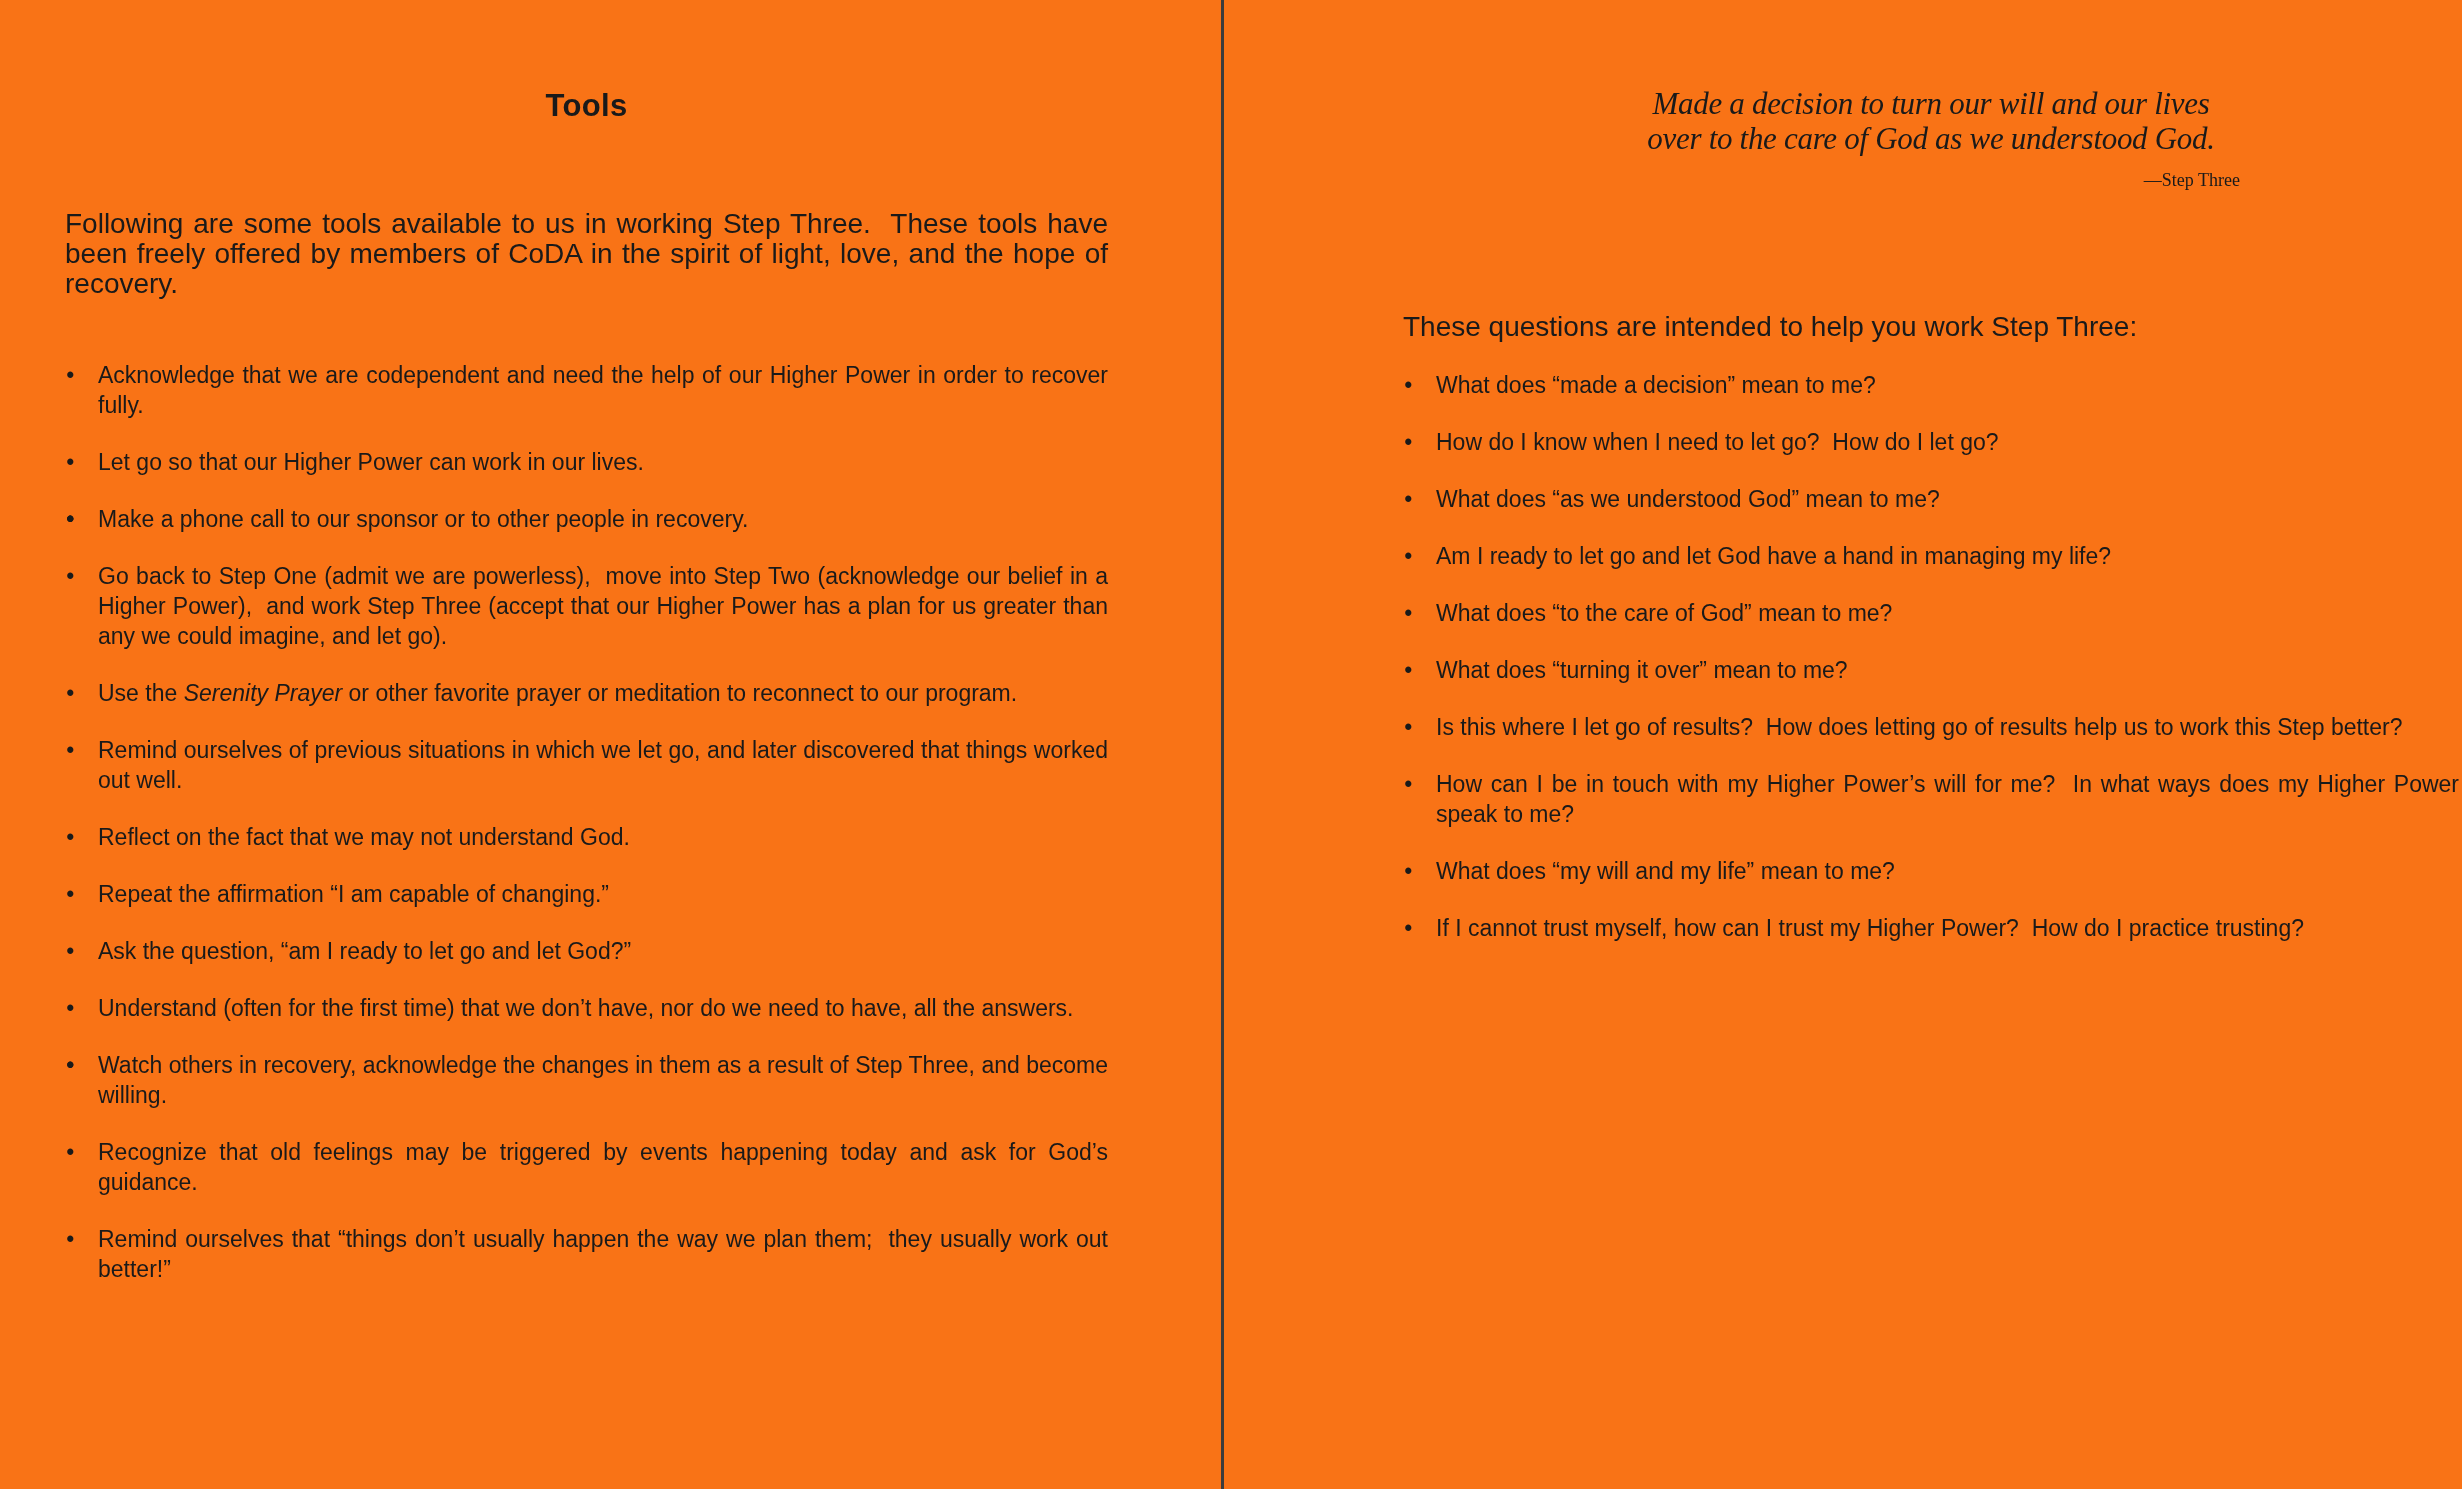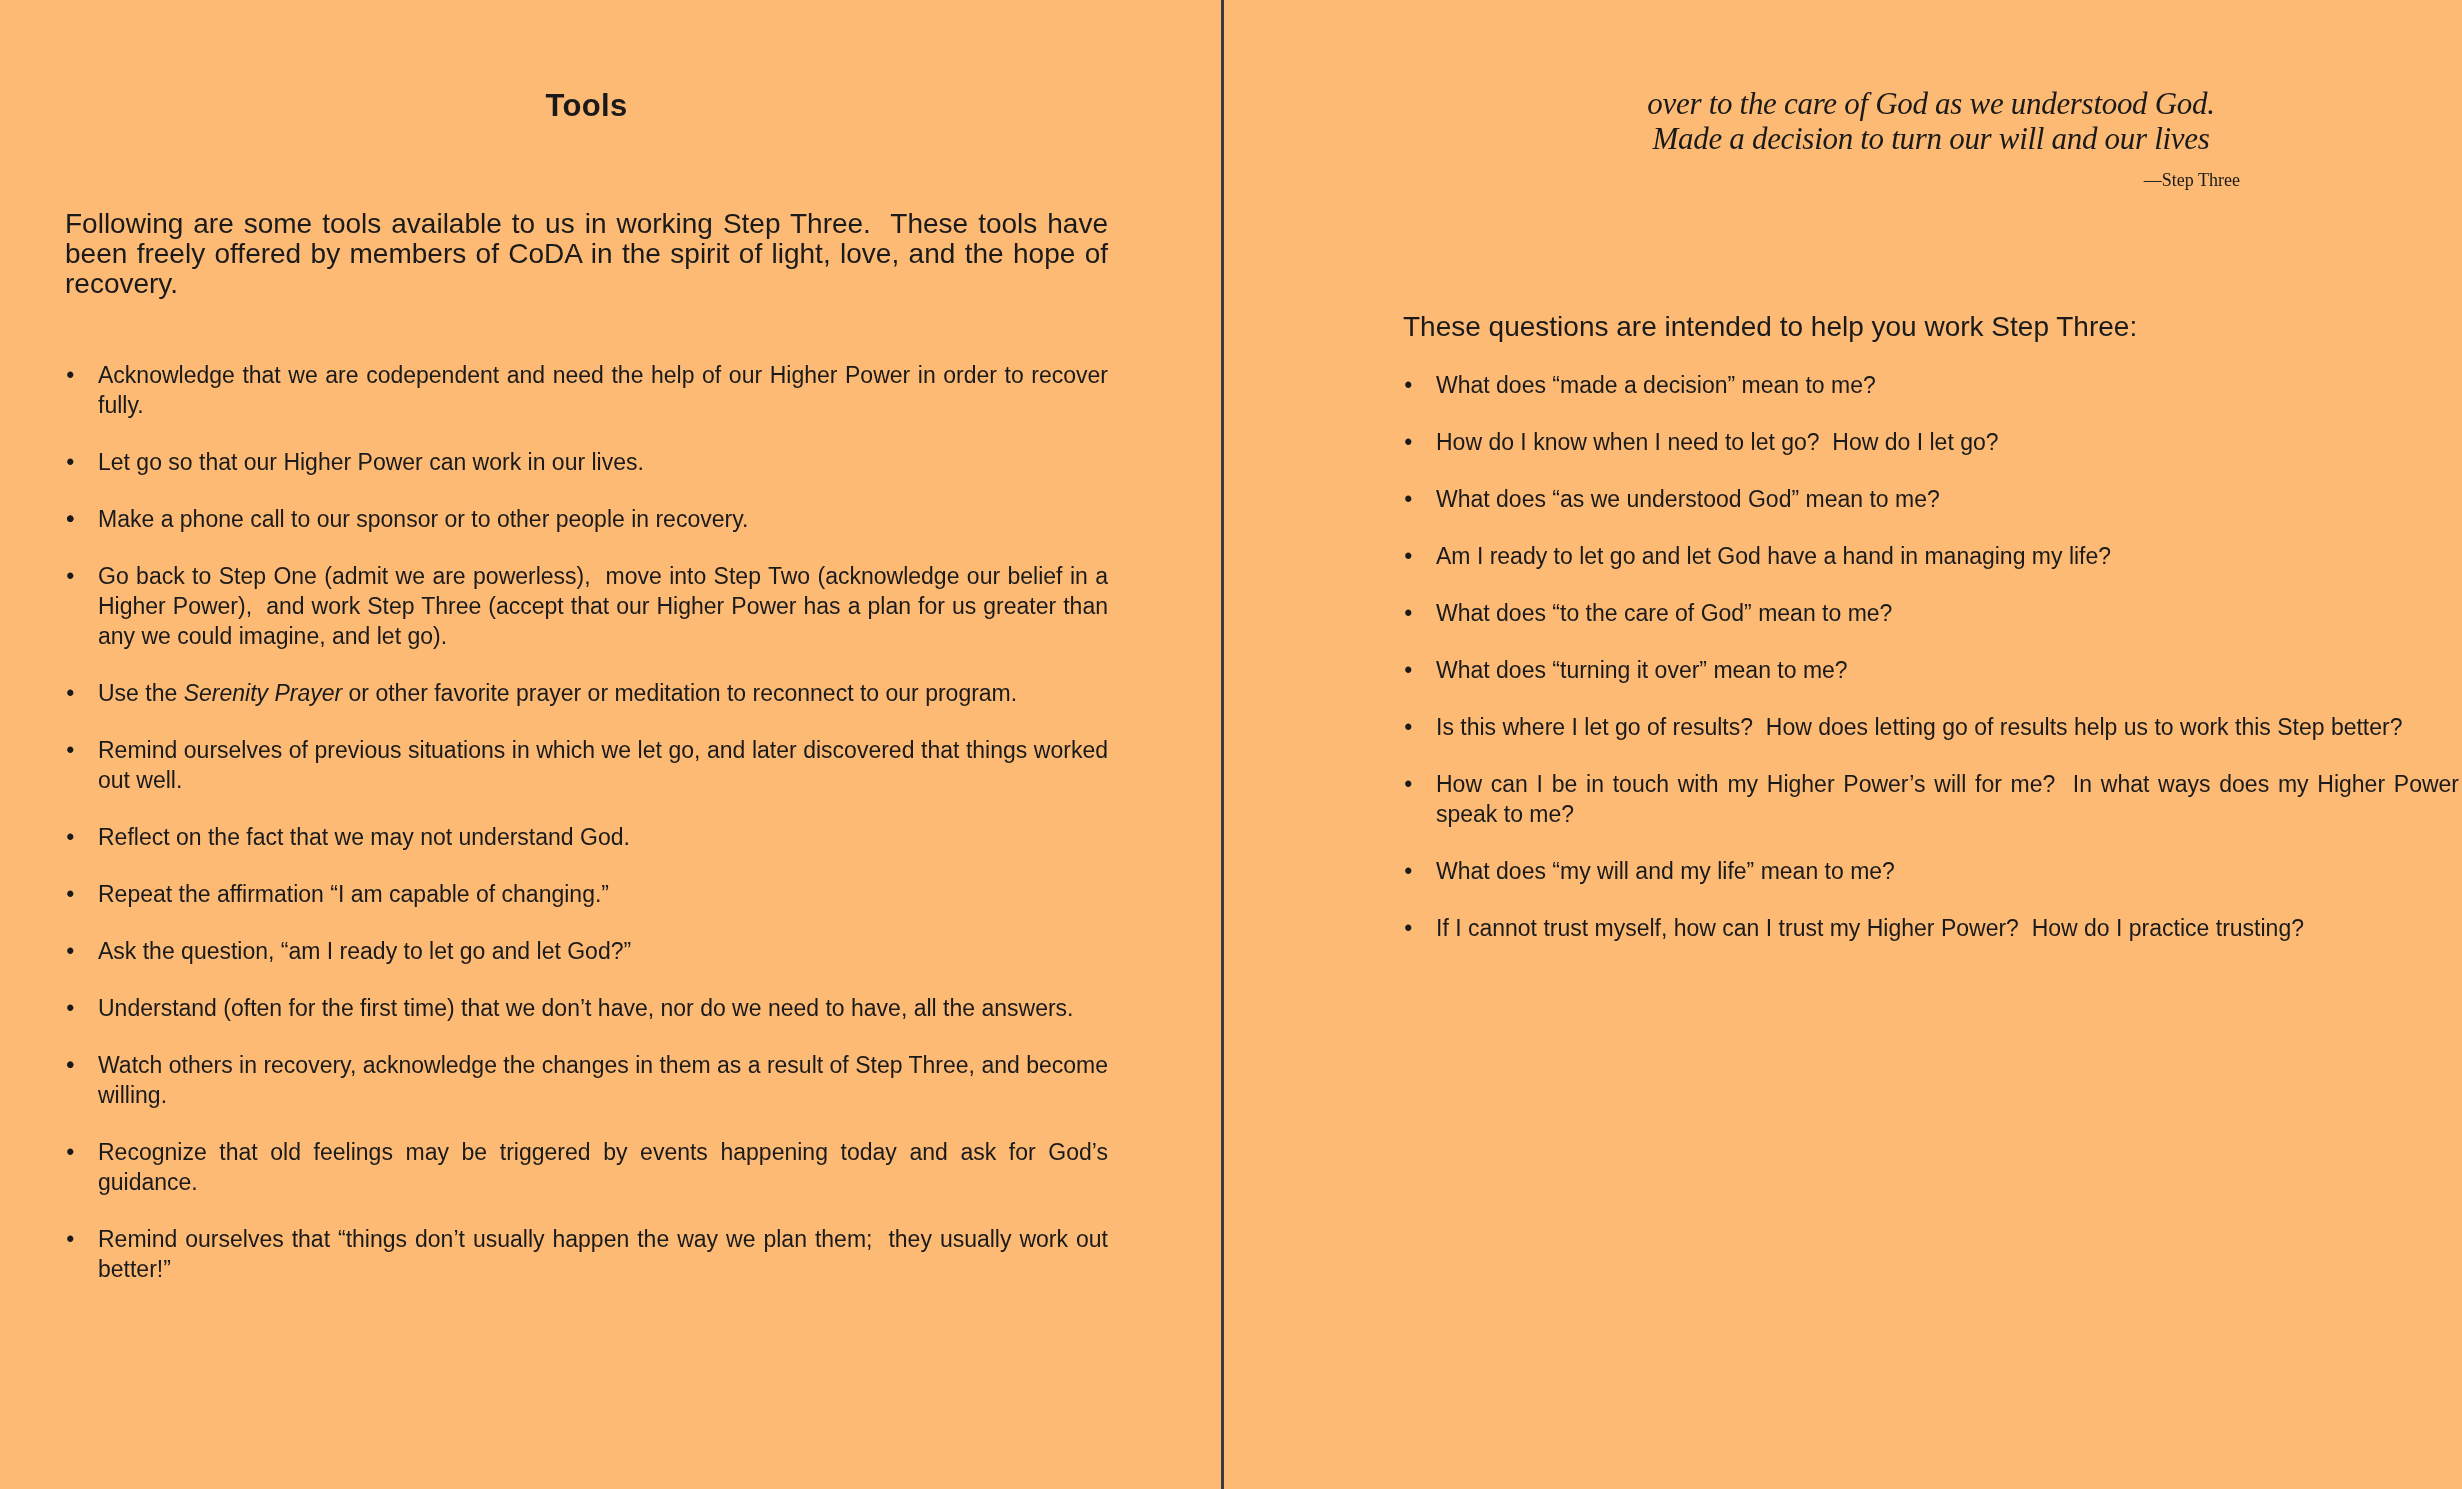--- a/index.html
+++ b/index.html
@@ -1,20 +1,20 @@
 <!DOCTYPE html>
 <html style="font-size:10px"><head>
 <meta charset="utf-8">
 <style>
   html, body { margin: 0; padding: 0; background: #e8e8e8; }
   #canvas {
     position: relative;
     width: 2462px;
     height: 1489px;
-    background: #fdba74;
+    background: #f97316;
     font-family: "Liberation Sans", sans-serif;
     color: #1a1a1a;
     overflow: hidden;
   }
   .page { position: absolute; top: 0; }
   .page-left  { left: 65px;  width: 1043px; }
   .page-right { left: 1403px; width: 1056px; }
 
   .divider {
     position: absolute;
@@ -101,22 +101,22 @@
       <li><span class="dot">•</span><span class="t">Watch others in recovery, acknowledge the changes in them as a result of Step Three, and become willing.</span></li>
       <li><span class="dot">•</span><span class="t">Recognize that old feelings may be triggered by events happening today and ask for God’s guidance.</span></li>
       <li><span class="dot">•</span><span class="t">Remind ourselves that “things don’t usually happen the way we plan them;  they usually work out better!”</span></li>
     </ul>
   </section>
 
   <div class="divider"></div>
 
   <section class="page page-right">
     <div class="quote">
+      <p class="qline">Made a decision to turn our will and our lives</p>
       <p class="qline">over to  the care of God as we understood God.</p>
-      <p class="qline">Made a decision to turn our will and our lives</p>
       <p class="attr">—Step Three</p>
     </div>
 
     <p class="intro">These questions are intended to help you work Step Three:</p>
 
     <ul class="list">
       <li><span class="dot">•</span><span class="t">What does “made a decision” mean to me?</span></li>
       <li><span class="dot">•</span><span class="t">How do I know when I need to let go?  How do I let go?</span></li>
       <li><span class="dot">•</span><span class="t">What does “as we understood God” mean to me?</span></li>
       <li><span class="dot">•</span><span class="t">Am I ready to let go and let God have a hand in managing my life?</span></li>

